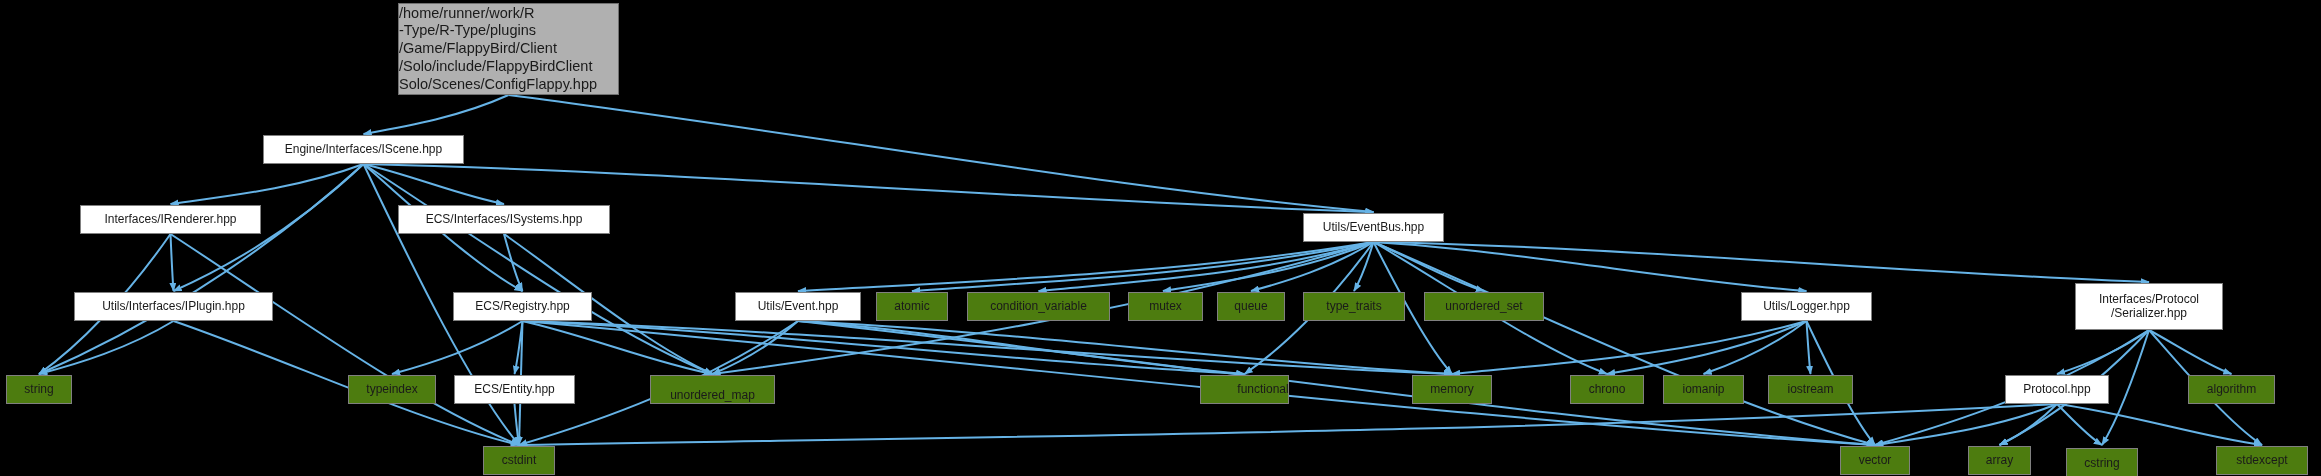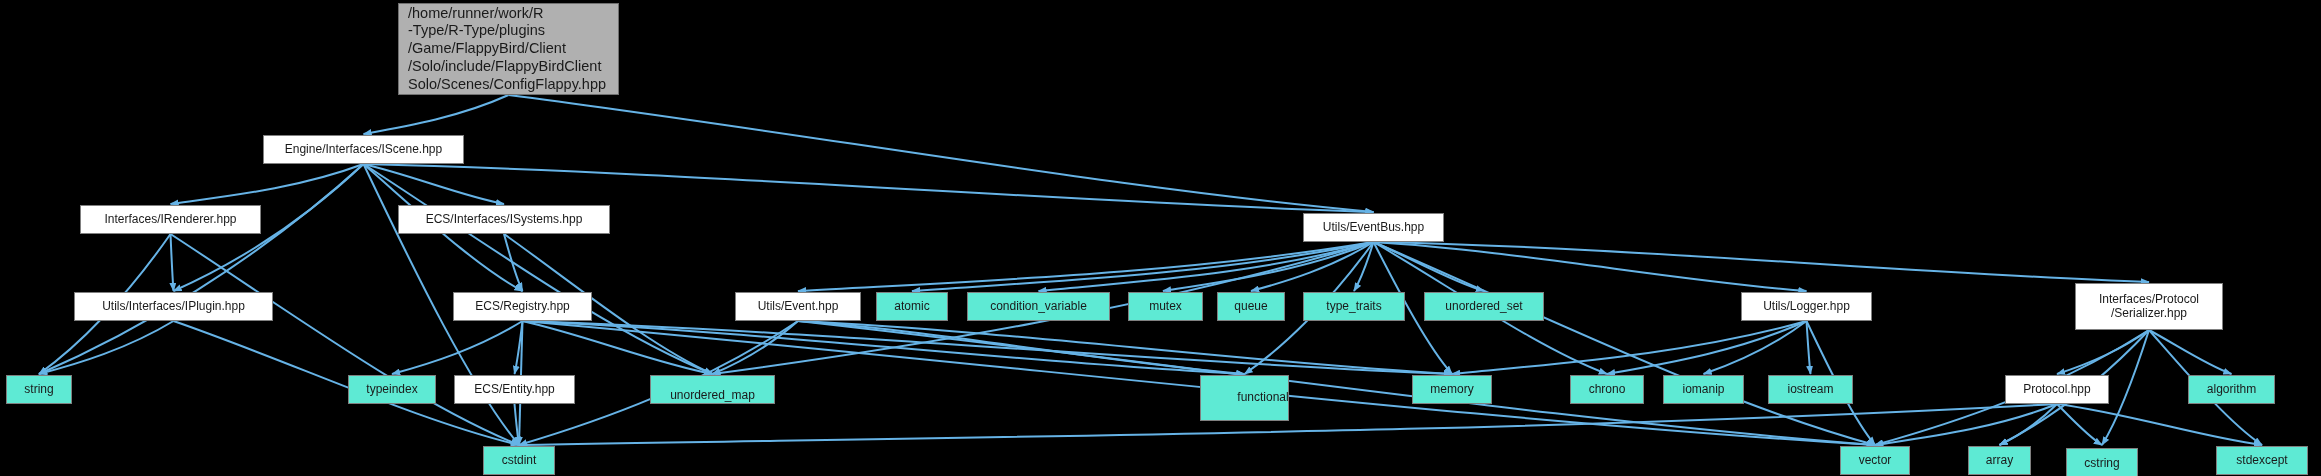--- a/index.html
+++ b/index.html
@@ -3,23 +3,23 @@
 <meta charset="utf-8">
 <style>
   html,body{margin:0;padding:0;background:#000;}
   body{width:2321px;height:476px;overflow:hidden;font-family:"Liberation Sans","DejaVu Sans",sans-serif;}
   #graph{position:relative;width:2321px;height:476px;background:#000;}
   svg.edges{position:absolute;left:0;top:0;width:2321px;height:476px;overflow:visible;}
   .node{position:absolute;box-sizing:border-box;border:1px solid #808080;
         display:flex;align-items:center;justify-content:center;text-align:center;
         font-size:12px;color:#1a1a1a;line-height:1.15;white-space:pre;}
   .node.hdr{background:#ffffff;}
-  .node.sys{background:#5eead4;}
+  .node.sys{background:#4d7c0f;}
   .node.root{background:#b0b0b0;border:1px solid #707070;font-size:14.5px;
-             justify-content:flex-start;text-align:left;padding-left:9px;line-height:1.22;}
+             justify-content:flex-start;text-align:left;line-height:1.22;}
 </style>
 </head>
 <body>
 
 <div id="graph">
   <svg class="edges" viewBox="0 0 2321 476">
     <defs>
       <marker id="ah" markerWidth="9" markerHeight="7" refX="8.2" refY="3.5" orient="auto" markerUnits="userSpaceOnUse">
         <path d="M0,0 L9,3.5 L0,7 z" fill="#66b3e6"></path>
       </marker>
@@ -106,21 +106,21 @@
       <div class="node sys" style="left: 1217px; top: 292px; width: 68px; height: 29px;"><span>queue</span></div>
       <div class="node sys" style="left: 1303px; top: 292px; width: 102px; height: 29px;"><span>type_traits</span></div>
       <div class="node sys" style="left: 1424px; top: 292px; width: 120px; height: 29px;"><span>unordered_set</span></div>
       <div class="node hdr" style="left: 1741px; top: 292px; width: 131px; height: 29px;"><span>Utils/Logger.hpp</span></div>
       <div class="node hdr" style="left: 2075px; top: 283px; width: 148px; height: 47px;"><span>Interfaces/Protocol
 /Serializer.hpp</span></div>
       <div class="node sys" style="left: 6px; top: 375px; width: 66px; height: 29px;"><span>string</span></div>
       <div class="node sys" style="left: 348px; top: 375px; width: 88px; height: 29px;"><span>typeindex</span></div>
       <div class="node hdr" style="left: 454px; top: 375px; width: 121px; height: 29px;"><span>ECS/Entity.hpp</span></div>
       <div class="node sys" style="left: 650px; top: 375px; width: 125px; height: 29px; align-items: flex-end;"><span>unordered_map</span></div>
-      <div class="node sys" style="left: 1200px; top: 375px; width: 89px; height: 46px; padding-left: 37px;"><span>functional</span></div>
+      <div class="node sys" style="left: 1200px; top: 375px; width: 89px; height: 29px; padding-left: 37px;"><span>functional</span></div>
       <div class="node sys" style="left: 1412px; top: 375px; width: 80px; height: 29px;"><span>memory</span></div>
       <div class="node sys" style="left: 1570px; top: 375px; width: 74px; height: 29px;"><span>chrono</span></div>
       <div class="node sys" style="left: 1663px; top: 375px; width: 81px; height: 29px;"><span>iomanip</span></div>
       <div class="node sys" style="left: 1768px; top: 375px; width: 85px; height: 29px;"><span>iostream</span></div>
       <div class="node hdr" style="left: 2005px; top: 375px; width: 104px; height: 29px;"><span>Protocol.hpp</span></div>
       <div class="node sys" style="left: 2188px; top: 375px; width: 87px; height: 29px;"><span>algorithm</span></div>
       <div class="node sys" style="left: 483px; top: 446px; width: 72px; height: 29px;"><span>cstdint</span></div>
       <div class="node sys" style="left: 1840px; top: 446px; width: 70px; height: 29px;"><span>vector</span></div>
       <div class="node sys" style="left: 1968px; top: 446px; width: 63px; height: 29px;"><span>array</span></div>
       <div class="node sys" style="left: 2066px; top: 448px; width: 72px; height: 32px;"><span>cstring</span></div>

